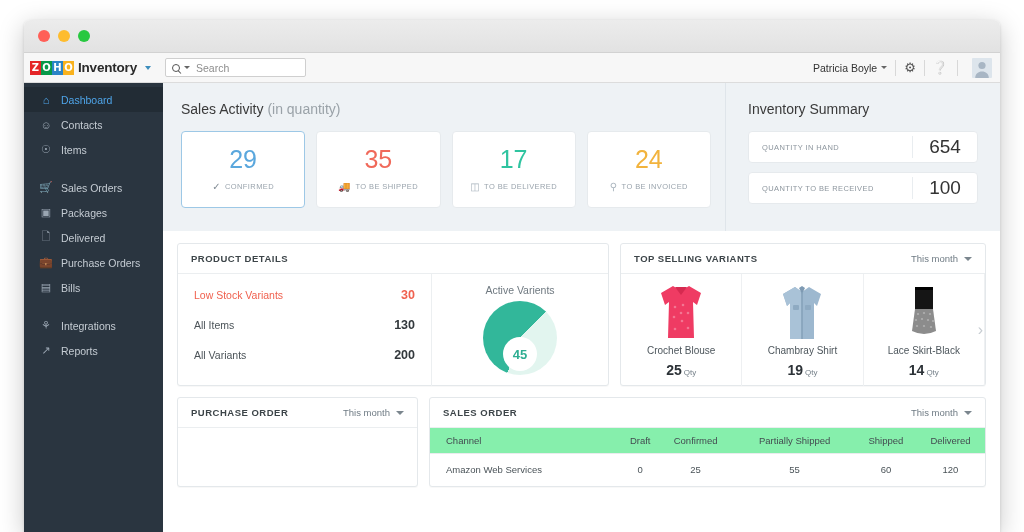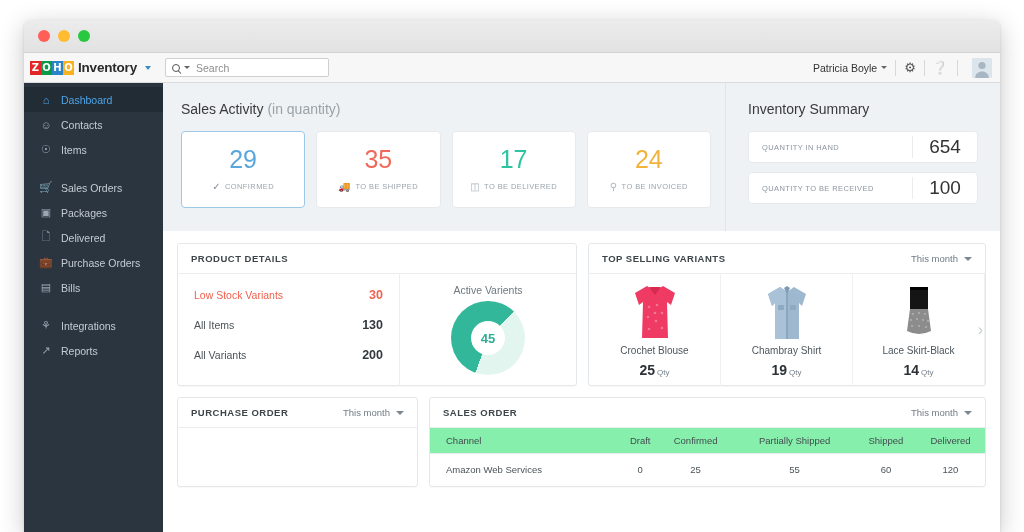--- a/index.html
+++ b/index.html
@@ -51,21 +51,21 @@
   .zoho .o1 { background: #089949; }
   .zoho .h { background: #2b84c7; }
   .zoho .o2 { background: #f9b21d; }
   .app-name { font-size: 13.5px; color: #2a2a2a; font-weight: bold; letter-spacing: -0.2px; }
   .caret-sm {
     width: 0; height: 0; margin-left: 4px;
     border-left: 3.5px solid transparent; border-right: 3.5px solid transparent;
     border-top: 4px solid #3c8dbc;
   }
   .searchbox {
-    width: 164px; height: 19px;
+    width: 141px; height: 19px;
     background: #fff; border: 1px solid #cfcfcf; border-radius: 2px;
     display: flex; align-items: center; padding: 0 6px; gap: 4px;
   }
   .mag { width: 8px; height: 8px; border: 1.3px solid #555; border-radius: 50%; position: relative; }
   .mag::after { content:""; position:absolute; width:1.3px; height:4px; background:#555; right:-1.5px; bottom:-3px; transform:rotate(-45deg); }
   .caret-gray { width:0;height:0;border-left:3px solid transparent;border-right:3px solid transparent;border-top:3.5px solid #666; }
   .search-ph { font-size: 10.5px; color: #8d8d8d; margin-left: 2px; }
   .header-right { margin-left: auto; display: flex; align-items: center; gap: 0; }
   .user-name { font-size: 10.5px; color: #333; }
   .hdr-sep { width:1px; height:16px; background:#d8d8d8; margin:0 8px; }
@@ -126,36 +126,36 @@
   }
   .phead {
     height: 30px; display: flex; align-items: center; justify-content: space-between;
     padding: 0 13px; border-bottom: 1px solid #ebeef0;
   }
   .phead .t { font-size: 9.5px; font-weight: bold; color: #3d4549; letter-spacing: 0.5px; }
   .dd { font-size: 9.5px; color: #6f7b84; display: flex; align-items: center; gap: 6px; }
   .dd .c { width:0;height:0;border-left:4px solid transparent;border-right:4px solid transparent;border-top:4.5px solid #7b868e; }
 
   
-  .pd { width: 400px; height: 143px; }
+  .pd { width: 432px; height: 143px; }
   .pd-body { display: flex; height: 112px; }
   .pd-left { flex: 1; padding: 14px 16px 0 16px; border-right: 1px solid #eceff1; }
   .pd-line { display: flex; justify-content: space-between; align-items: center; margin-bottom: 16px; }
   .pd-line .k { font-size: 10.5px; color: #4b5358; }
   .pd-line .v { font-size: 12.5px; font-weight: bold; color: #32383c; }
   .pd-line.low .k, .pd-line.low .v { color: #f0614f; }
   .pd-right { width: 176px; padding-top: 10px; text-align: center; }
   .pd-right .dt { font-size: 10.5px; color: #6f7980; margin-bottom: 5px; }
   .donut { position: relative; width: 74px; height: 74px; margin: 0 auto; }
   .donut .ring {
     width: 74px; height: 74px; border-radius: 50%;
     background: conic-gradient(from 200deg, #32b79a 0deg 205deg, #e2f5ef 205deg 360deg);
   }
   .donut .hole {
-    position: absolute; left: 20px; top: 20px; width: 34px; height: 34px;
+    position: absolute; left: 20px; top: 36px; width: 34px; height: 34px;
     background: #fff; border-radius: 50%;
     display: flex; align-items: center; justify-content: center;
     font-size: 13px; color: #2fae92; font-weight: bold;
   }
 
   
   .ts { flex: 1; height: 143px; }
   .ts-body { display: flex; height: 112px; position: relative; }
   .tsv {
     flex: 1; border-right: 1px solid #eef0f2;

